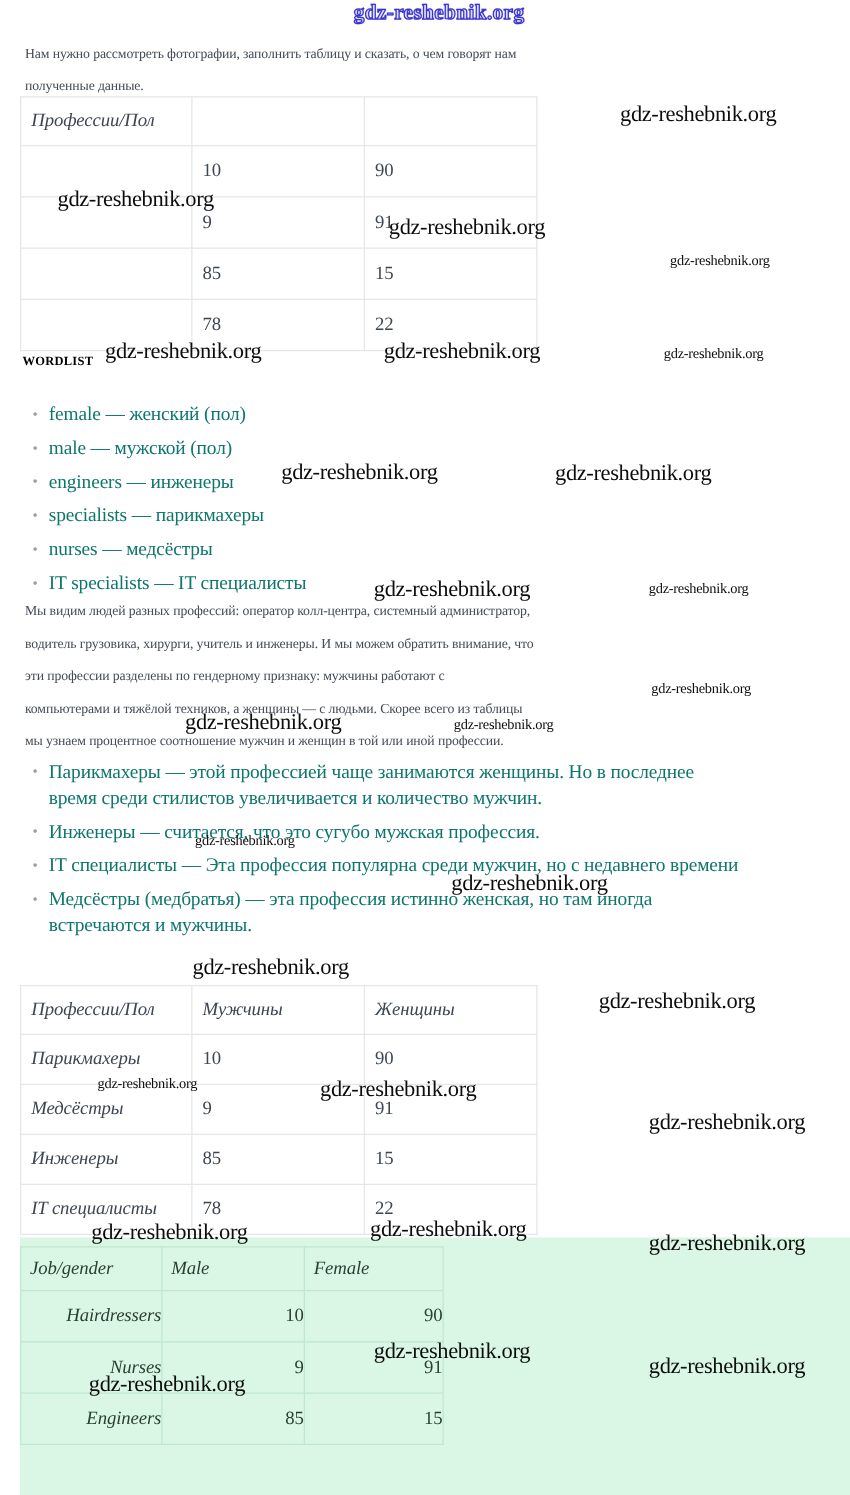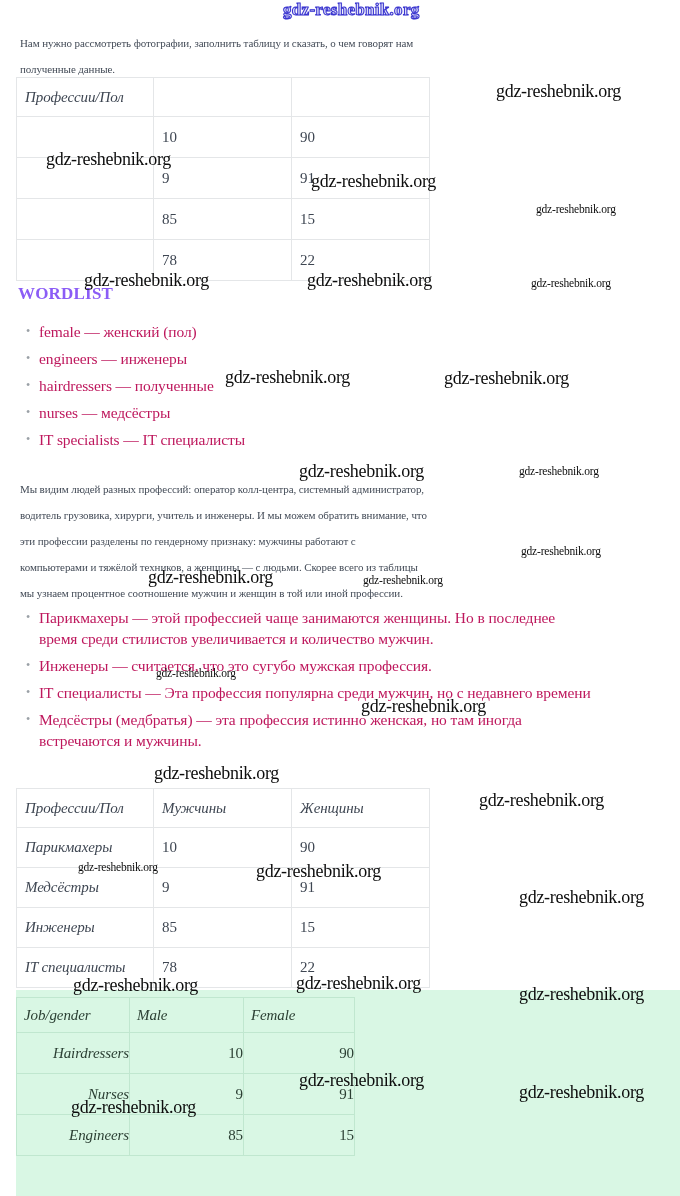--- a/index.html
+++ b/index.html
@@ -2,24 +2,24 @@
 <html><head>
 <meta charset="utf-8">
 <style>
   html,body{margin:0;padding:0;background:#ffffff;}
   .page{position:relative;width:680px;height:1196px;background:#fff;overflow:hidden;
         font-family:Liberation Serif, serif;color:#3e4652;letter-spacing:-0.1px;margin-left:16px;}
   
   .pline{white-space:nowrap;height:26px;line-height:26px;font-size:11px;color:#434b57;}
   .para{position:absolute;left:4px;}
   
-  .h-wordlist{position:absolute;left:2px;top:284px;font-size:17px;font-weight:700;color:#8b5cf6;letter-spacing:0.2px;}
+  .h-wordlist{position:absolute;left:2px;top:284px;font-size:10px;font-weight:700;color:#000000;letter-spacing:0.2px;}
   
   ul.blist{position:absolute;left:10px;margin:0;padding:0;list-style:none;}
-  ul.blist li{position:relative;padding-left:13px;font-size:15.5px;line-height:21px;margin-bottom:6px;color:#be185d;}
+  ul.blist li{position:relative;padding-left:13px;font-size:15.5px;line-height:21px;margin-bottom:6px;color:#0f766e;}
   ul.blist li::before{content:"•";position:absolute;left:0;top:0;color:#9aa0a6;font-size:12px;line-height:21px;}
   ul.blist .ln{white-space:nowrap;}
   
   table.tb{position:absolute;border-collapse:collapse;table-layout:fixed;}
   table.tb td{border:1px solid #e4e6e8;padding:0 0 0 8px;vertical-align:middle;
               font-size:15px;color:#3e4652;overflow:hidden;white-space:nowrap;}
   table.tb td.it{font-style:italic;}
   table.tb1{left:0;top:77px;width:413px;}
   table.tb1 tr.hdr{height:39px;} table.tb1 tr.row{height:41px;}
   table.tb2{left:0;top:788px;width:413px;}
@@ -79,22 +79,23 @@
       <td class="it"></td>
       <td>78</td>
       <td>22</td>
     </tr>
   </tbody>
     </table>
 
   <div class="h-wordlist">WORDLIST</div>
   <ul class="blist" style="top:321px;">
     <li><span class="ln">female — женский (пол)</span></li>
+    <li><span class="ln">male — мужской (пол)</span></li>
     <li><span class="ln">engineers — инженеры</span></li>
-    <li><span class="ln">hairdressers — полученные</span></li>
+    <li><span class="ln">specialists — парикмахеры</span></li>
     <li><span class="ln">nurses — медсёстры</span></li>
     <li><span class="ln">IT specialists — IT специалисты</span></li>
   </ul>
 
   <div class="para" style="top:476px;">
     <div class="pline">Мы видим людей разных профессий: оператор колл-центра, системный администратор,</div>
     <div class="pline">водитель грузовика, хирурги, учитель и инженеры. И мы можем обратить внимание, что</div>
     <div class="pline">эти профессии разделены по гендерному признаку: мужчины работают с</div>
     <div class="pline">компьютерами и тяжёлой техников, а женщины — с людьми. Скорее всего из таблицы</div>
     <div class="pline">мы узнаем процентное соотношение мужчин и женщин в той или иной профессии.</div>

